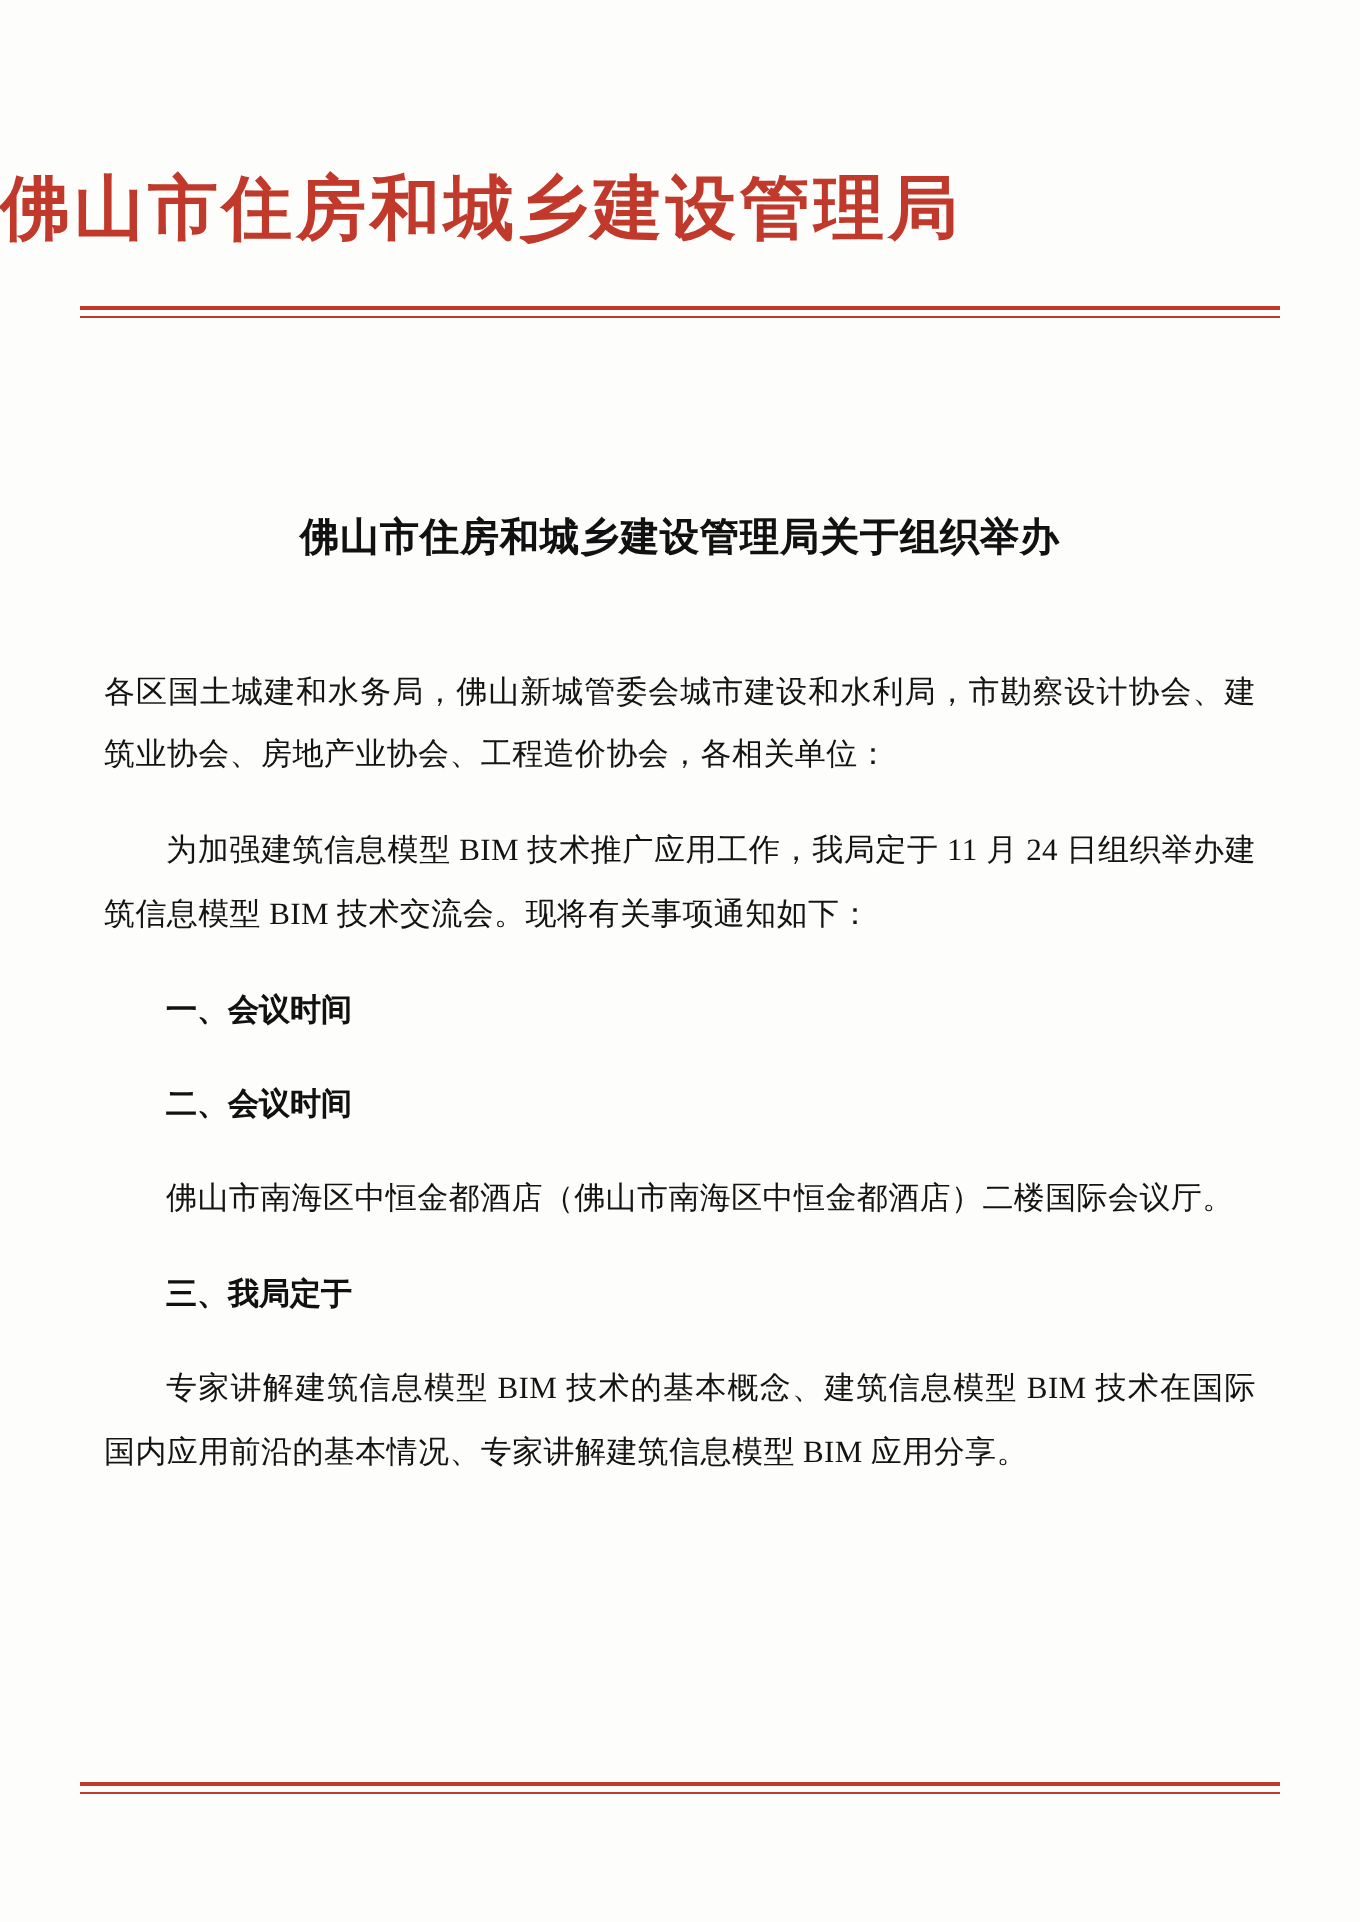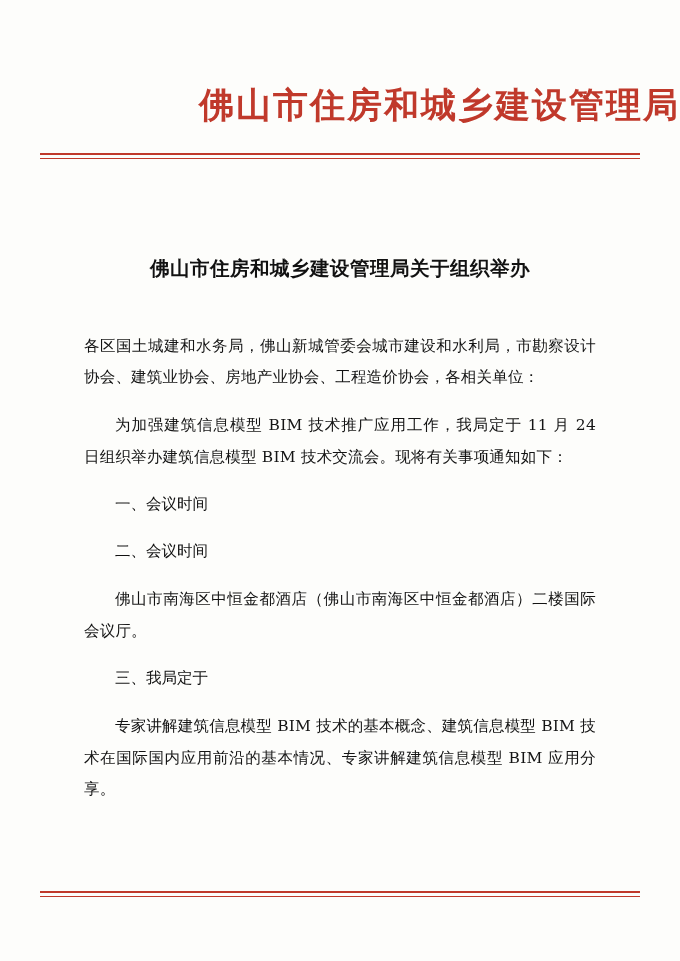--- a/index.html
+++ b/index.html
@@ -18,21 +18,21 @@
     position: relative;
     width: 680px;
     height: 961px;
     box-sizing: border-box;
     background: #fdfdfb;
   }
 
   
   .letterhead {
     padding-top: 86px;
-    text-align: right;
+    text-align: left;
   }
   .letterhead-title {
     font-family: "DejaVu Serif", "Liberation Serif", serif;
     font-size: 35px;
     font-weight: bold;
     letter-spacing: 2px;
     color: #c0392b;
     line-height: 1.1;
     white-space: nowrap;
   }
@@ -43,21 +43,21 @@
     border-top: 2px solid #c0392b;
   }
   .letterhead-rule.thin {
     margin-top: 3px;
     border-top: 1px solid #c0392b;
   }
 
   
   .doc-body {
     margin: 0 auto;
-    padding: 0 84px;
+    padding: 0 52px;
     box-sizing: border-box;
     width: 680px;
   }
 
   .doc-title {
     margin-top: 92px;
     text-align: center;
     font-size: 19.5px;
     font-weight: bold;
     line-height: 1.85;
@@ -69,33 +69,34 @@
   }
 
   .para {
     margin-top: 18px;
     font-size: 15.5px;
     line-height: 2.05;
     text-align: justify;
     text-justify: inter-ideograph;
     color: #141414;
     letter-spacing: 0.2px;
+    font-family: Liberation Serif, serif;
   }
   .para.first {
     margin-top: 44px;
   }
   .para.indent {
     text-indent: 2em;
     margin-top: 16px;
   }
   .heading {
     margin-top: 2px;
     text-indent: 2em;
     font-size: 15.5px;
-    font-weight: normal;
+    font-weight: bold;
     line-height: 2.05;
     color: #111;
   }
 
   
   .footer-rules {
     position: absolute;
     left: 0;
     bottom: 64px;
     width: 680px;

